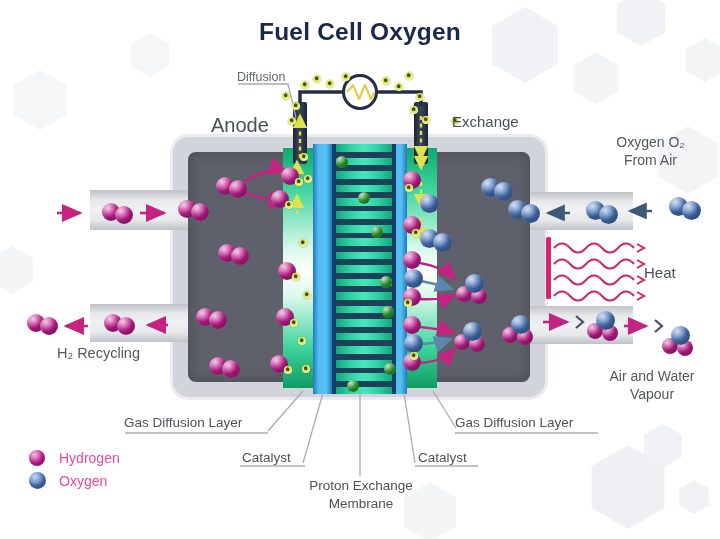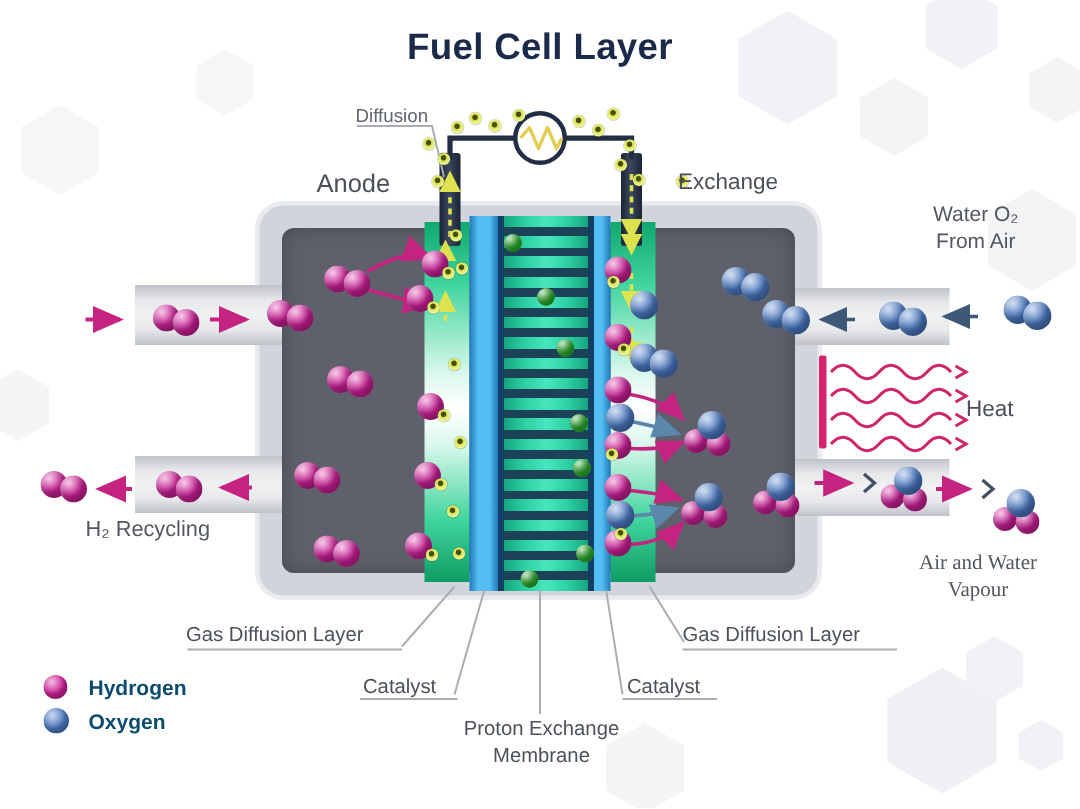--- a/index.html
+++ b/index.html
@@ -33,41 +33,41 @@
   .mol{position:absolute;width:0;height:0;}
   .atom{position:absolute;border-radius:50%;
         background-image:radial-gradient(circle at 34% 28%,rgba(255,255,255,.75),rgba(255,255,255,0) 52%);
         box-shadow:inset -3px -4px 6px rgba(0,0,0,.38),inset 2px 2px 3px rgba(255,255,255,.25);}
   .atom-e{background:radial-gradient(circle at 46% 40%,#474f10 0 24%,#d6e04a 32%,#eff59e 66%,#99a41f 100%);
           box-shadow:0 0 0 .5px rgba(90,100,20,.35);}
   
   .lbl{position:absolute;color:#53575f;font-size:14px;line-height:1.3;white-space:pre-line;text-align:center;}
   .title{left:0;right:0;top:16px;text-align:center;font-size:24.5px;font-weight:700;color:#1b2a4a;letter-spacing:.2px;}
   .electron-lbl{left:237px;top:69px;font-size:12.5px;color:#61656d;text-align:left;}
-  .anode-lbl{left:211px;top:112px;font-size:17px;color:#4a4f58;}
+  .anode-lbl{left:211px;top:112px;font-size:20px;color:#4a4f58;}
   .cathode-lbl{left:452px;top:112px;font-size:15px;color:#4a4f58;}
   .hyd-lbl{left:28px;top:131px;width:125px;}
   .oxy-lbl{left:588px;top:133px;width:125px;}
   .heat-lbl{left:644px;top:263px;font-size:15px;color:#4a4f58;}
   .rec-lbl{left:38px;top:344px;width:102px;font-size:14.5px;text-align:right;}
-  .aw-lbl{left:593px;top:367px;width:118px;font-family:Liberation Serif, serif;}
+  .aw-lbl{left:593px;top:367px;width:118px;}
   .callout{font-size:13.5px;color:#4c515a;text-align:left;}
   .gdlL-lbl{left:124px;top:414px;} .catL-lbl{left:242px;top:449px;}
   .pem-lbl{left:296px;top:477px;width:130px;text-align:center;}
   .catR-lbl{left:418px;top:449px;} .gdlR-lbl{left:455px;top:414px;}
   
   .legend{left:24px;top:446px;}
   .legend-row{display:flex;align-items:center;height:23px;}
   .dotbox{width:26px;display:flex;justify-content:center;align-items:center;}
   .legend-dot{border-radius:50%;display:block;
         background-image:radial-gradient(circle at 34% 28%,rgba(255,255,255,.7),rgba(255,255,255,0) 55%);
         box-shadow:inset -2px -3px 4px rgba(0,0,0,.35);}
   .dot-0{width:16px;height:16px;} .dot-1{width:17px;height:17px;}
   .dot-2{width:11px;height:11px;} .dot-3{width:8px;height:8px;}
-  .legend-label{margin-left:9px;font-size:14px;color:#0c4a6e;font-weight:bold;}
+  .legend-label{margin-left:9px;font-size:14px;color:#ec4899;}
 </style>
 </head>
 <body>
 
 <div id="stage">
 
   <svg class="layer" width="720" height="539">
     <defs>
         <path id="hex" d="M0,-1 L0.866,-0.5 L0.866,0.5 L0,1 L-0.866,0.5 L-0.866,-0.5 Z"></path>
       </defs>
@@ -405,25 +405,25 @@
         <span class="atom atom-e" style="height: 7.6px; width: 7.6px; left: -3.8px; top: -3.8px;"></span>
       </div>
       <div class="mol" style="left: 408px; top: 303px;">
         <span class="atom atom-e" style="height: 7.6px; width: 7.6px; left: -3.8px; top: -3.8px;"></span>
       </div>
       <div class="mol" style="left: 414px; top: 356px;">
         <span class="atom atom-e" style="height: 7.6px; width: 7.6px; left: -3.8px; top: -3.8px;"></span>
       </div>
     </div>
 
-  <div class="lbl title">Fuel Cell Layer</div>
+  <div class="lbl title">Fuel Cell Oxygen</div>
   <div class="lbl electron-lbl">Diffusion</div>
   <div class="lbl anode-lbl">Anode</div>
   <div class="lbl cathode-lbl">Exchange</div>
-  <div class="lbl oxy-lbl">Water O₂
+  <div class="lbl oxy-lbl">Oxygen O₂
 From Air</div>
   <div class="lbl heat-lbl">Heat</div>
   <div class="lbl rec-lbl">H₂ Recycling</div>
   <div class="lbl aw-lbl">Air and Water
 Vapour</div>
   <div class="lbl callout gdlL-lbl">Gas Diffusion Layer</div>
   <div class="lbl callout catL-lbl">Catalyst</div>
   <div class="lbl callout pem-lbl">Proton Exchange
 Membrane</div>
   <div class="lbl callout catR-lbl">Catalyst</div>

